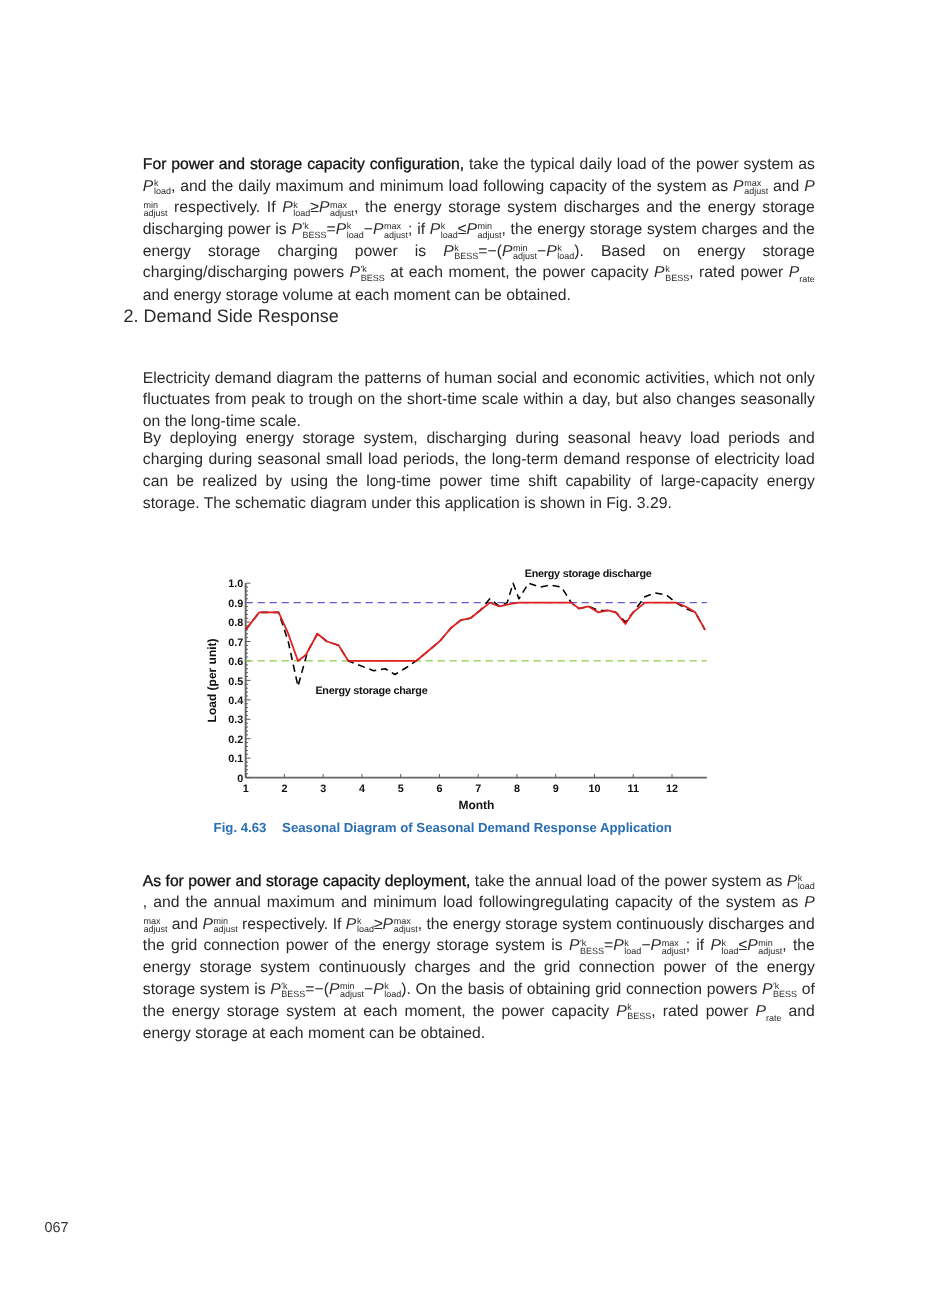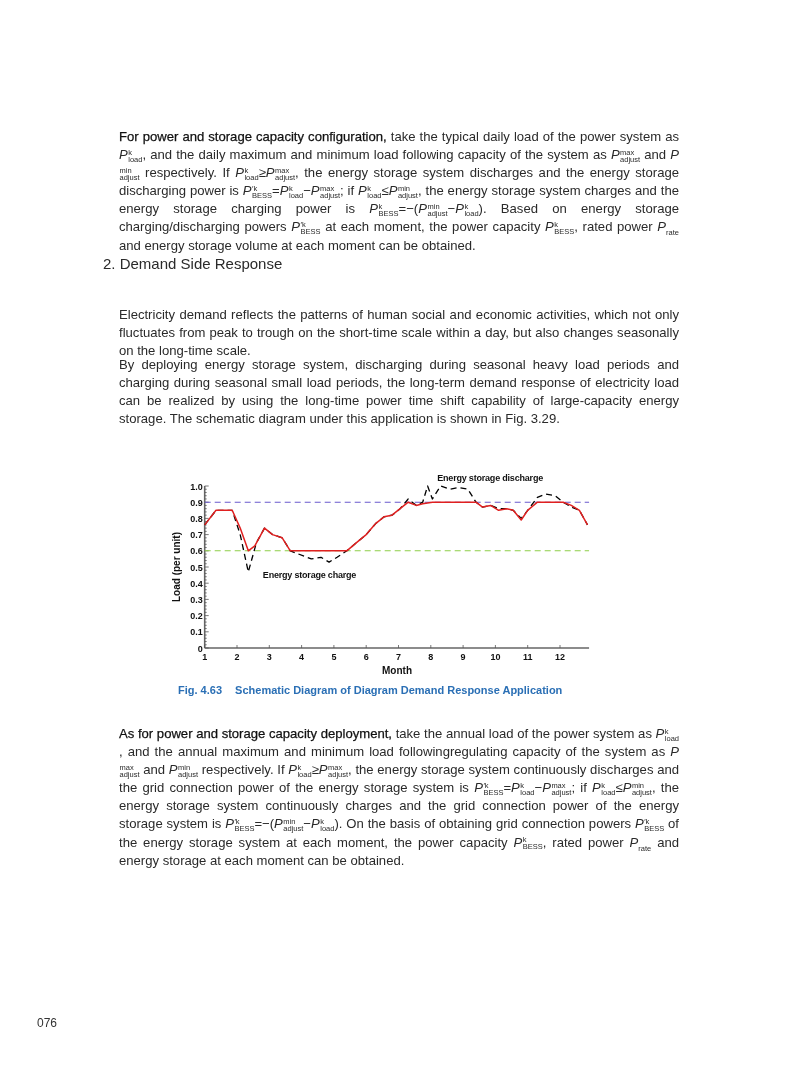--- a/index.html
+++ b/index.html
@@ -21,21 +21,21 @@
 </style>
 </head>
 <body>
 
 <p class="para" style="top:112px;">
   <span class="bold">For power and storage capacity configuration,</span><span> take the typical daily load of the power system as </span><i class="v">P</i><span class="frac"><span>k</span><span>load</span></span><span>, and the daily maximum and minimum load following capacity of the system as </span><i class="v">P</i><span class="frac"><span>max</span><span>adjust</span></span><span> and </span><i class="v">P</i><span class="frac"><span>min</span><span>adjust</span></span><span> respectively. If </span><i class="v">P</i><span class="frac"><span>k</span><span>load</span></span><span>≥</span><i class="v">P</i><span class="frac"><span>max</span><span>adjust</span></span><span>, the energy storage system discharges and the energy storage discharging power is </span><i class="v">P</i><span class="frac"><span>′k</span><span>BESS</span></span><span>=</span><i class="v">P</i><span class="frac"><span>k</span><span>load</span></span><span>−</span><i class="v">P</i><span class="frac"><span>max</span><span>adjust</span></span><span>; if </span><i class="v">P</i><span class="frac"><span>k</span><span>load</span></span><span>≤</span><i class="v">P</i><span class="frac"><span>min</span><span>adjust</span></span><span>, the energy storage system charges and the energy storage charging power is </span><i class="v">P</i><span class="frac"><span>k</span><span>BESS</span></span><span>=−(</span><i class="v">P</i><span class="frac"><span>min</span><span>adjust</span></span><span>−</span><i class="v">P</i><span class="frac"><span>k</span><span>load</span></span><span>)</span><span>. Based on energy storage charging/discharging powers </span><i class="v">P</i><span class="frac"><span>′k</span><span>BESS</span></span><span> at each moment, the power capacity </span><i class="v">P</i><span class="frac"><span>k</span><span>BESS</span></span><span>, rated power </span><i class="v">P</i><sub>rate</sub><span> and energy storage volume at each moment can be obtained.</span>
 </p>
 
 <p class="heading">2. Demand Side Response</p>
 
-<p class="para" style="top:290px;">Electricity demand reflects the patterns of human social and economic activities, which not only fluctuates from peak to trough on the short-time scale within a day, but also changes seasonally on the long-time scale.</p>
+<p class="para" style="top:290px;">Electricity demand diagram the patterns of human social and economic activities, which not only fluctuates from peak to trough on the short-time scale within a day, but also changes seasonally on the long-time scale.</p>
 
 <p class="para" style="top:340px;">By deploying energy storage system, discharging during seasonal heavy load periods and charging during seasonal small load periods, the long-term demand response of electricity load can be realized by using the long-time power time shift capability of large-capacity energy storage. The schematic diagram under this application is shown in Fig. 3.29.</p>
 
 <svg id="chart" width="793" height="1077">
   <g id="axes">
       <line x1="204.7" y1="648" x2="589.0699999999999" y2="648" stroke="#666" stroke-width="1.6"></line>
       <line x1="204.7" y1="648" x2="204.7" y2="486" stroke="#666" stroke-width="1.6"></line>
       <line x1="204.7" y1="648" x2="208.7" y2="648" stroke="#555" stroke-width="0.8"></line>
       <line x1="204.7" y1="644.76" x2="206.7" y2="644.76" stroke="#555" stroke-width="0.8"></line>
       <line x1="204.7" y1="641.52" x2="206.7" y2="641.52" stroke="#555" stroke-width="0.8"></line>
@@ -134,20 +134,20 @@
   <g id="annots">
       <text x="437.25999999999993" y="481.14" font-size="9" font-weight="bold" fill="#111" letter-spacing="-0.2">Energy storage discharge</text>
       <text x="262.84" y="578.34" font-size="9" font-weight="bold" fill="#111" letter-spacing="-0.2">Energy storage charge</text>
     </g>
   <text id="xlabel" x="397" y="674" font-size="10" font-weight="bold" text-anchor="middle" fill="#111">Month</text>
   <text id="ylabel" x="0" y="0" font-size="10" font-weight="bold" text-anchor="middle" fill="#111" transform="translate(180,567) rotate(-90)">Load (per unit)</text>
 </svg>
 
 <div class="caption">
   <span class="num">Fig. 4.63</span>
-  <span>Schematic Diagram of Diagram Demand Response Application</span>
+  <span>Seasonal Diagram of Seasonal Demand Response Application</span>
 </div>
 
 <p class="para" style="top:709px;">
   <span class="bold">As for power and storage capacity deployment,</span><span> take the annual load of the power system as </span><i class="v">P</i><span class="frac"><span>k</span><span>load</span></span><span>, and the annual maximum and minimum load followingregulating capacity of the system as </span><i class="v">P</i><span class="frac"><span>max</span><span>adjust</span></span><span> and </span><i class="v">P</i><span class="frac"><span>min</span><span>adjust</span></span><span> respectively. If </span><i class="v">P</i><span class="frac"><span>k</span><span>load</span></span><span>≥</span><i class="v">P</i><span class="frac"><span>max</span><span>adjust</span></span><span>, the energy storage system continuously discharges and the grid connection power of the energy storage system is </span><i class="v">P</i><span class="frac"><span>′k</span><span>BESS</span></span><span>=</span><i class="v">P</i><span class="frac"><span>k</span><span>load</span></span><span>−</span><i class="v">P</i><span class="frac"><span>max</span><span>adjust</span></span><span>; if </span><i class="v">P</i><span class="frac"><span>k</span><span>load</span></span><span>≤</span><i class="v">P</i><span class="frac"><span>min</span><span>adjust</span></span><span>, the energy storage system continuously charges and the grid connection power of the energy storage system is </span><i class="v">P</i><span class="frac"><span>′k</span><span>BESS</span></span><span>=−(</span><i class="v">P</i><span class="frac"><span>min</span><span>adjust</span></span><span>−</span><i class="v">P</i><span class="frac"><span>k</span><span>load</span></span><span>)</span><span>. On the basis of obtaining grid connection powers </span><i class="v">P</i><span class="frac"><span>′k</span><span>BESS</span></span><span> of the energy storage system at each moment, the power capacity </span><i class="v">P</i><span class="frac"><span>k</span><span>BESS</span></span><span>, rated power </span><i class="v">P</i><sub>rate</sub><span> and energy storage at each moment can be obtained.</span>
 </p>
 
-<div class="pageno">076</div>
+<div class="pageno">067</div>
 
 </body></html>

